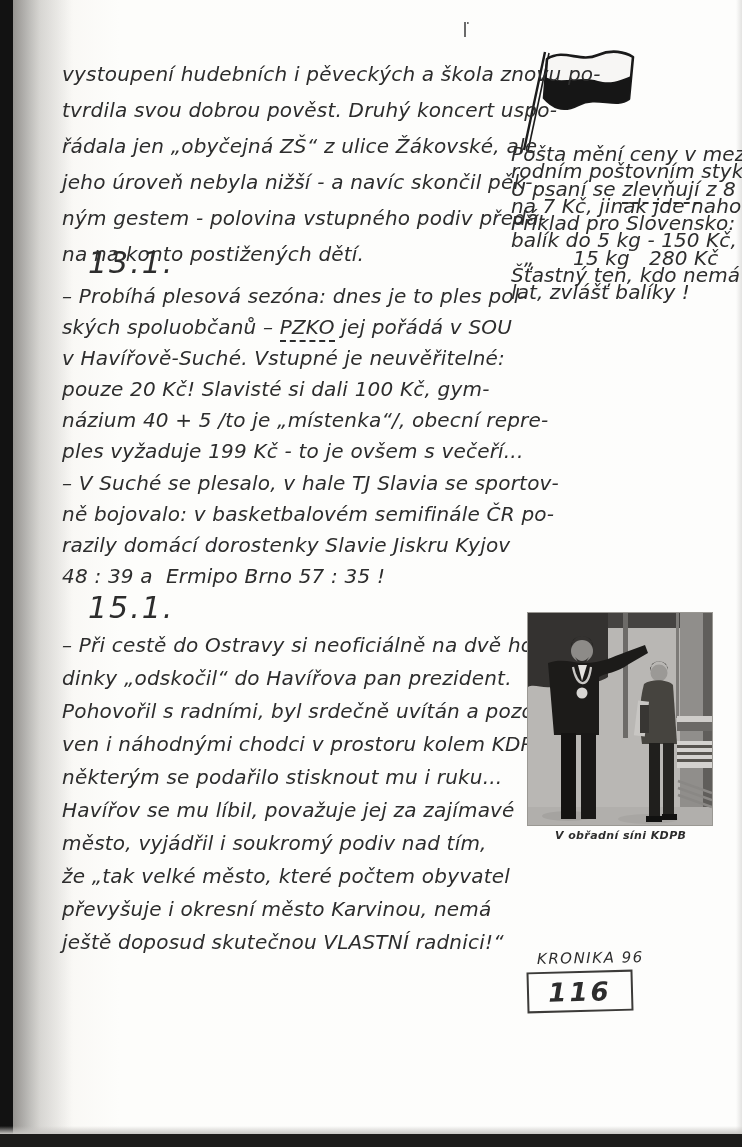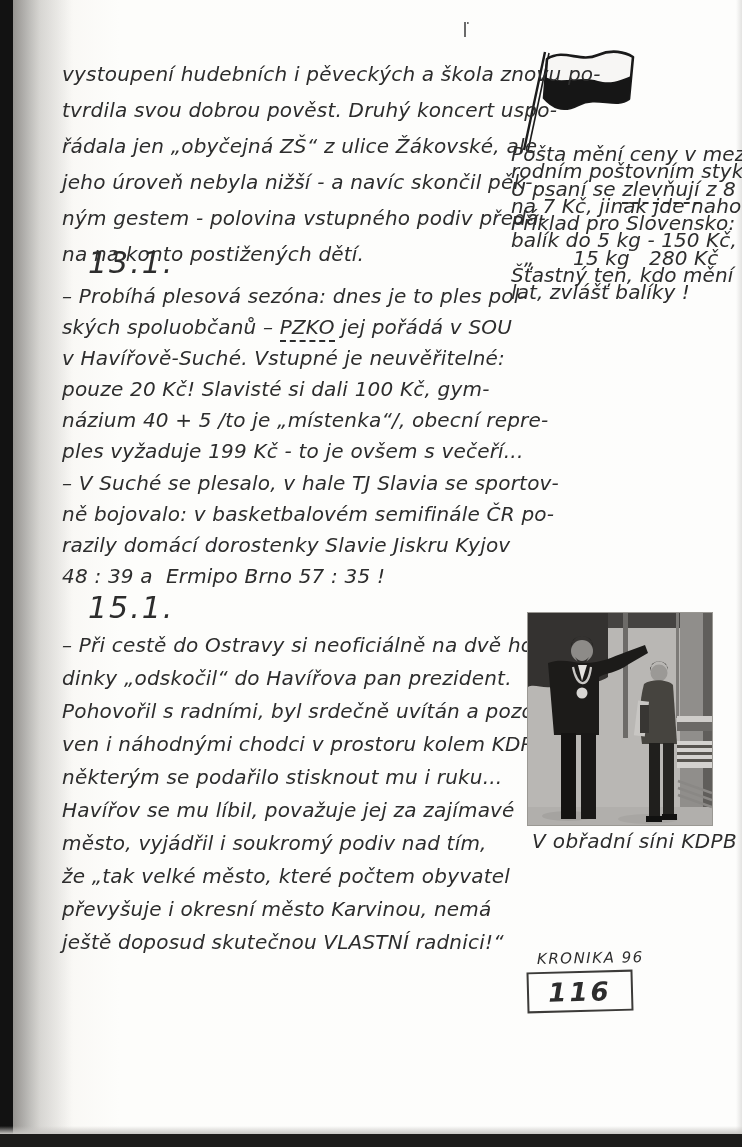--- a/index.html
+++ b/index.html
@@ -34,21 +34,21 @@
   #h13{left:88px;top:245px;}
   #h15{left:88px;top:590px;}
   .u{border-bottom:2px dashed #2d2d2d;padding-bottom:1px;}
 
   #side-note{left:511px;top:146px;width:228px;}
   #side-note .line{font-size:20px;line-height:17.3px;letter-spacing:.1px;}
 
   #flag{left:514px;top:44px;}
 
   #photo{left:528px;top:613px;width:184px;height:212px;box-shadow:0 0 0 1px #9a9893;}
-  #photo-caption{left:532px;top:829px;font-size:20px;letter-spacing:.4px;}
+  #photo-caption{left:555px;top:829px;font-size:11px;letter-spacing:.4px;font-weight:bold;}
 
   #stamp-label{left:537px;top:949px;font-size:15px;letter-spacing:1.5px;transform:rotate(-1deg);}
   #stamp-box{
     left:527px;top:971px;width:102px;height:37px;
     border:2.5px solid #3c3b39;transform:rotate(-1.5deg);
     display:flex;align-items:center;justify-content:center;
   }
   #stamp-number{font-size:26px;font-weight:700;letter-spacing:3px;}
 
   .ink-speck{position:absolute;left:464px;top:22px;width:3px;height:13px;
@@ -76,21 +76,21 @@
   </svg>
 
   <div id="side-note" class="block hand">
       <div class="line">Pošta mění ceny v meziná-</div>
       <div class="line">rodním poštovním styku.</div>
       <div class="line"><span>U psaní se </span><span class="u">zlevňují</span><span> z 8 Kč</span></div>
       <div class="line">na 7 Kč, jinak jde nahoru.</div>
       <div class="line">Příklad pro Slovensko:</div>
       <div class="line">balík do 5 kg - 150 Kč,</div>
       <div class="line">  „      15 kg   280 Kč</div>
-      <div class="line">Šťastný ten, kdo mění</div>
+      <div class="line">Šťastný ten, kdo nemá</div>
       <div class="line">lat, zvlášť balíky !</div>
     </div>
 
   <div id="p1" class="block main-col hand">
       <div class="line">vystoupení hudebních i pěveckých a škola znovu po-</div>
       <div class="line">tvrdila svou dobrou pověst. Druhý koncert uspo-</div>
       <div class="line">řádala jen „obyčejná ZŠ“ z ulice Žákovské, ale</div>
       <div class="line">jeho úroveň nebyla nižší - a navíc skončil pěk-</div>
       <div class="line">ným gestem - polovina vstupného podiv předá-</div>
       <div class="line">na na konto postižených dětí.</div>

